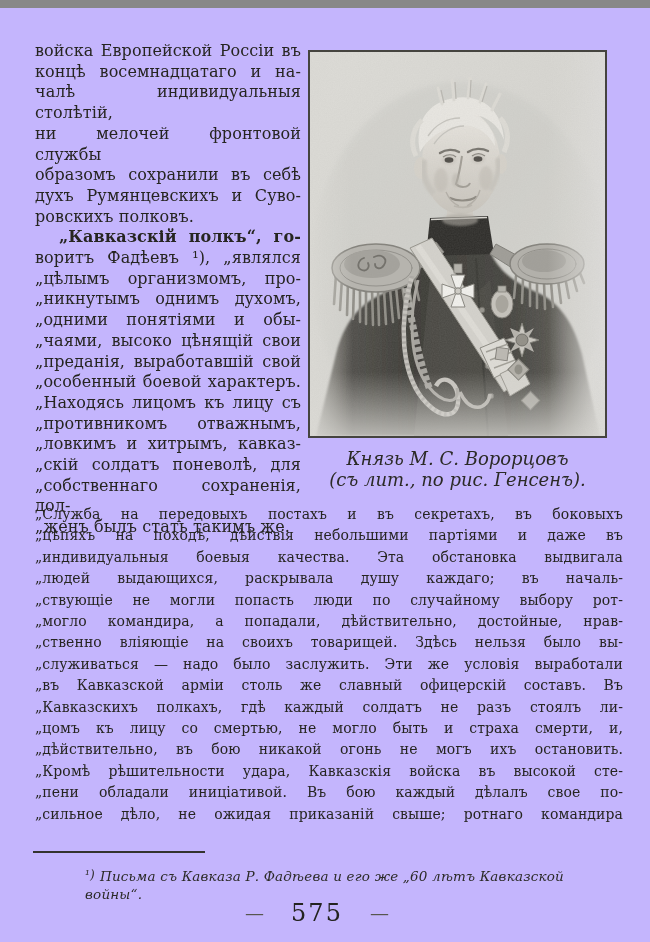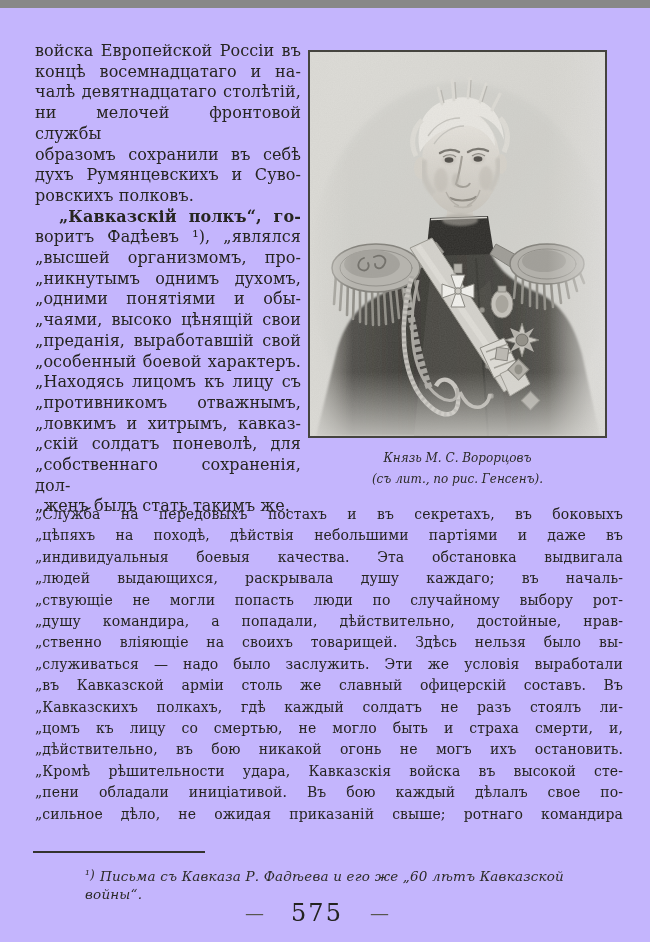--- a/index.html
+++ b/index.html
@@ -23,21 +23,21 @@
     font-size:14px;line-height:21.4px;letter-spacing:0.1px;
   }
   .portrait{
     position:absolute;left:308px;top:42px;width:299px;height:388px;
     box-sizing:border-box;border:2px solid #45443f;
     background:#dcdbd6;margin:0;
   }
   .portrait svg{display:block;}
   .caption{
     position:absolute;left:308px;top:440px;width:299px;
-    text-align:center;font-style:italic;font-size:12px;line-height:21px;
+    text-align:center;font-style:italic;font-size:18px;line-height:21px;
     color:#2b2a26;
   }
   .frule{
     position:absolute;left:33px;top:843px;width:172px;height:0;
     border-top:2px solid #34332f;
   }
   .footnote{
     position:absolute;left:35px;top:858px;width:575px;
     font-size:13.5px;line-height:18px;letter-spacing:0.2px;
     padding-left:50px;box-sizing:border-box;color:#2b2a27;font-style:italic;
@@ -51,28 +51,28 @@
   .pagenum .dash{font-size:19px;color:#57564f;}
 </style>
 </head>
 <body>
 
 <div class="page">
 
   <div class="leftcol">
       <div class="tline just">войска Европейской Россіи въ</div>
       <div class="tline just">концѣ восемнадцатаго и на-</div>
-      <div class="tline just">чалѣ девятнадцатаго столѣтій,</div>
+      <div class="tline just">чалѣ индивидуальныя столѣтій,</div>
       <div class="tline just">ни мелочей фронтовой службы</div>
       <div class="tline just">образомъ сохранили въ себѣ</div>
       <div class="tline just">духъ Румянцевскихъ и Суво-</div>
       <div class="tline">ровскихъ полковъ.</div>
       <div class="tline just ind">„Кавказскій полкъ“, го-</div>
       <div class="tline just">воритъ Фадѣевъ ¹), „являлся</div>
-      <div class="tline just">„высшей организмомъ, про-</div>
+      <div class="tline just">„цѣлымъ организмомъ, про-</div>
       <div class="tline just">„никнутымъ однимъ духомъ,</div>
       <div class="tline just">„одними понятіями и обы-</div>
       <div class="tline just">„чаями, высоко цѣнящій свои</div>
       <div class="tline just">„преданія, выработавшій свой</div>
       <div class="tline just">„особенный боевой характеръ.</div>
       <div class="tline just">„Находясь лицомъ къ лицу съ</div>
       <div class="tline just">„противникомъ отважнымъ,</div>
       <div class="tline just">„ловкимъ и хитрымъ, кавказ-</div>
       <div class="tline just">„скій солдатъ поневолѣ, для</div>
       <div class="tline just">„собственнаго сохраненія, дол-</div>
@@ -233,21 +233,21 @@
     <div>Князь М. С. Ворорцовъ</div>
     <div>(съ лит., по рис. Генсенъ).</div>
   </div>
 
   <div class="mainbody">
       <div class="tline just">„Служба на передовыхъ постахъ и въ секретахъ, въ боковыхъ</div>
       <div class="tline just">„цѣпяхъ на походѣ, дѣйствія небольшими партіями и даже въ</div>
       <div class="tline just">„индивидуальныя боевыя качества. Эта обстановка выдвигала</div>
       <div class="tline just">„людей выдающихся, раскрывала душу каждаго; въ началь-</div>
       <div class="tline just">„ствующіе не могли попасть люди по случайному выбору рот-</div>
-      <div class="tline just">„душу командира, а попадали, дѣйствительно, достойные, нрав-</div>
+      <div class="tline just">„могло командира, а попадали, дѣйствительно, достойные, нрав-</div>
       <div class="tline just">„ственно вліяющіе на своихъ товарищей. Здѣсь нельзя было вы-</div>
       <div class="tline just">„служиваться — надо было заслужить. Эти же условія выработали</div>
       <div class="tline just">„въ Кавказской арміи столь же славный офицерскій составъ. Въ</div>
       <div class="tline just">„Кавказскихъ полкахъ, гдѣ каждый солдатъ не разъ стоялъ ли-</div>
       <div class="tline just">„цомъ къ лицу со смертью, не могло быть и страха смерти, и,</div>
       <div class="tline just">„дѣйствительно, въ бою никакой огонь не могъ ихъ остановить.</div>
       <div class="tline just">„Кромѣ рѣшительности удара, Кавказскія войска въ высокой сте-</div>
       <div class="tline just">„пени обладали иниціативой. Въ бою каждый дѣлалъ свое по-</div>
       <div class="tline just">„сильное дѣло, не ожидая приказаній свыше; ротнаго командира</div>
     </div>

